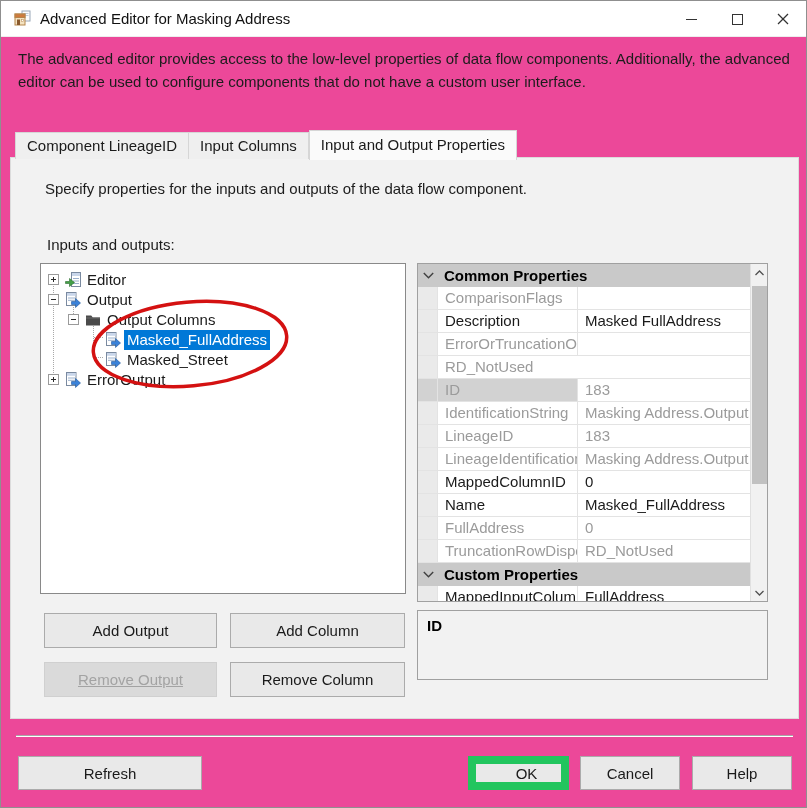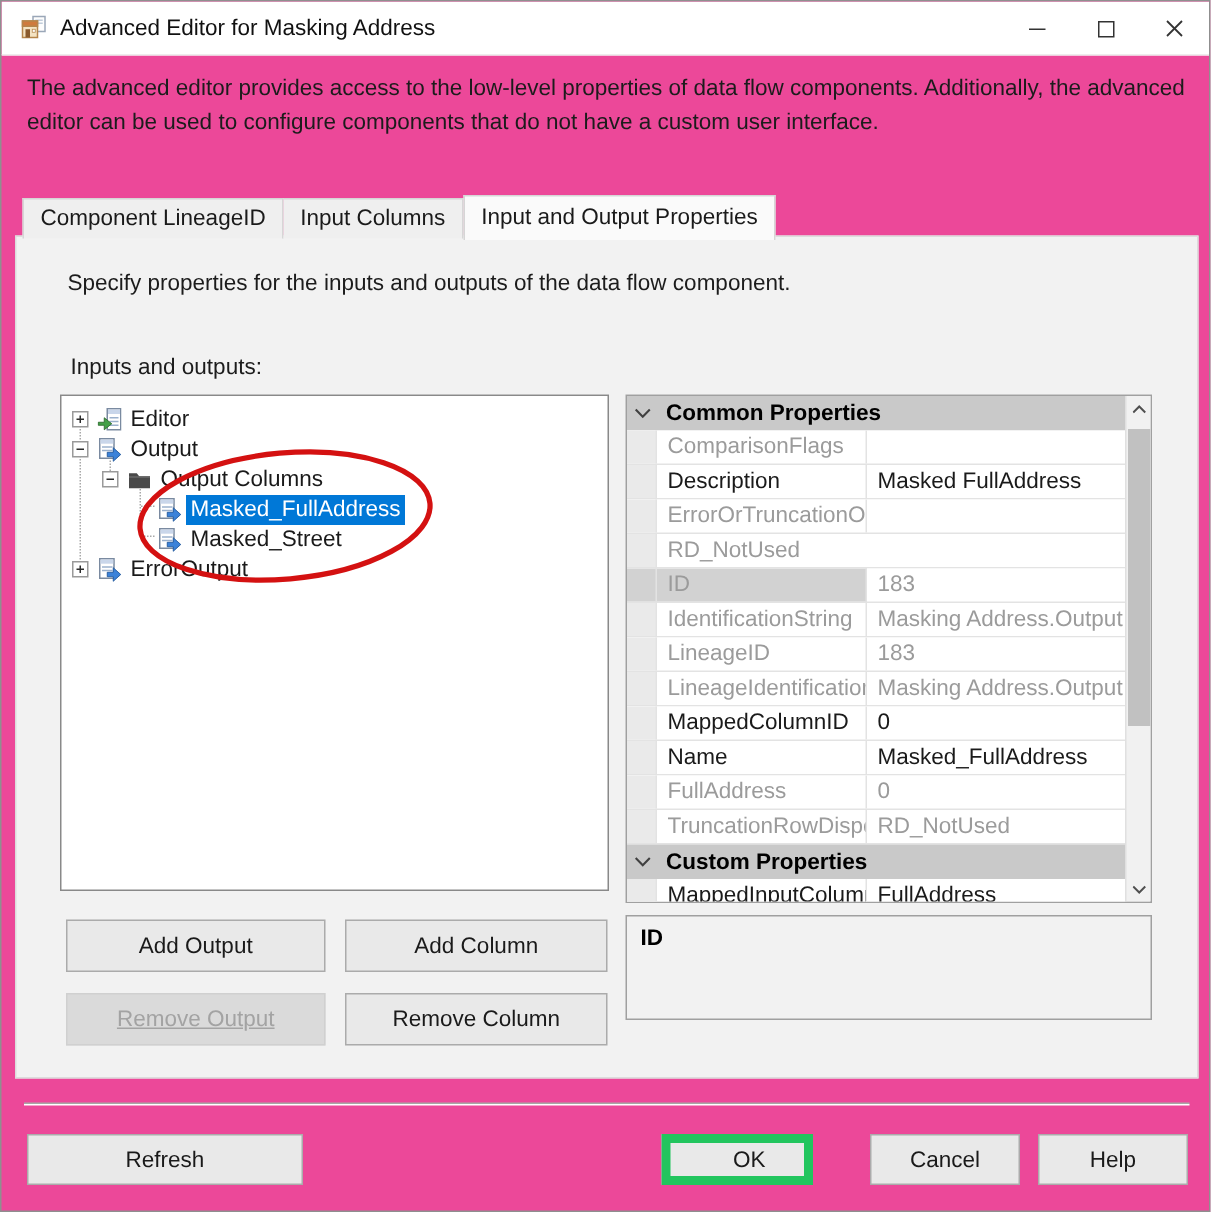--- a/index.html
+++ b/index.html
@@ -72,21 +72,21 @@
         background:#e9e9e9; border:1px solid #ababab; font-size:15px; color:#1a1a1a; cursor:default; }
   .btn.disabled{ background:#dadada; border-color:#d0d0d0; color:#a3a3a3; }
   .btn-add-output{ left:33px; top:455px; width:173px; height:35px; }
   .btn-add-column{ left:219px; top:455px; width:175px; height:35px; }
   .btn-remove-output{ left:33px; top:504px; width:173px; height:35px;text-decoration:underline; }
   .btn-remove-column{ left:219px; top:504px; width:175px; height:35px; }
   
   .separator{ position:absolute; left:15px; top:734px; width:777px; height:2px;
               border-top:1px solid #a7a7a7; border-bottom:1px solid #ffffff; }
   .btn-refresh{ left:17px; top:755px; width:184px; height:34px; }
-  .btn-ok{ left:440px; top:755px; width:101px; height:34px; border:6px solid #22c55e;padding-left:16px; }
+  .btn-ok{ left:467px; top:755px; width:101px; height:34px; border:8px solid #22c55e;padding-left:16px; }
   .btn-cancel{ left:579px; top:755px; width:100px; height:34px; }
   .btn-help{ left:691px; top:755px; width:100px; height:34px; }
   
   .annotation-layer{ position:absolute; left:0; top:0; width:807px; height:808px; pointer-events:none; z-index:9; }
 </style>
 </head>
 <body>
 
 <div class="window">
 

